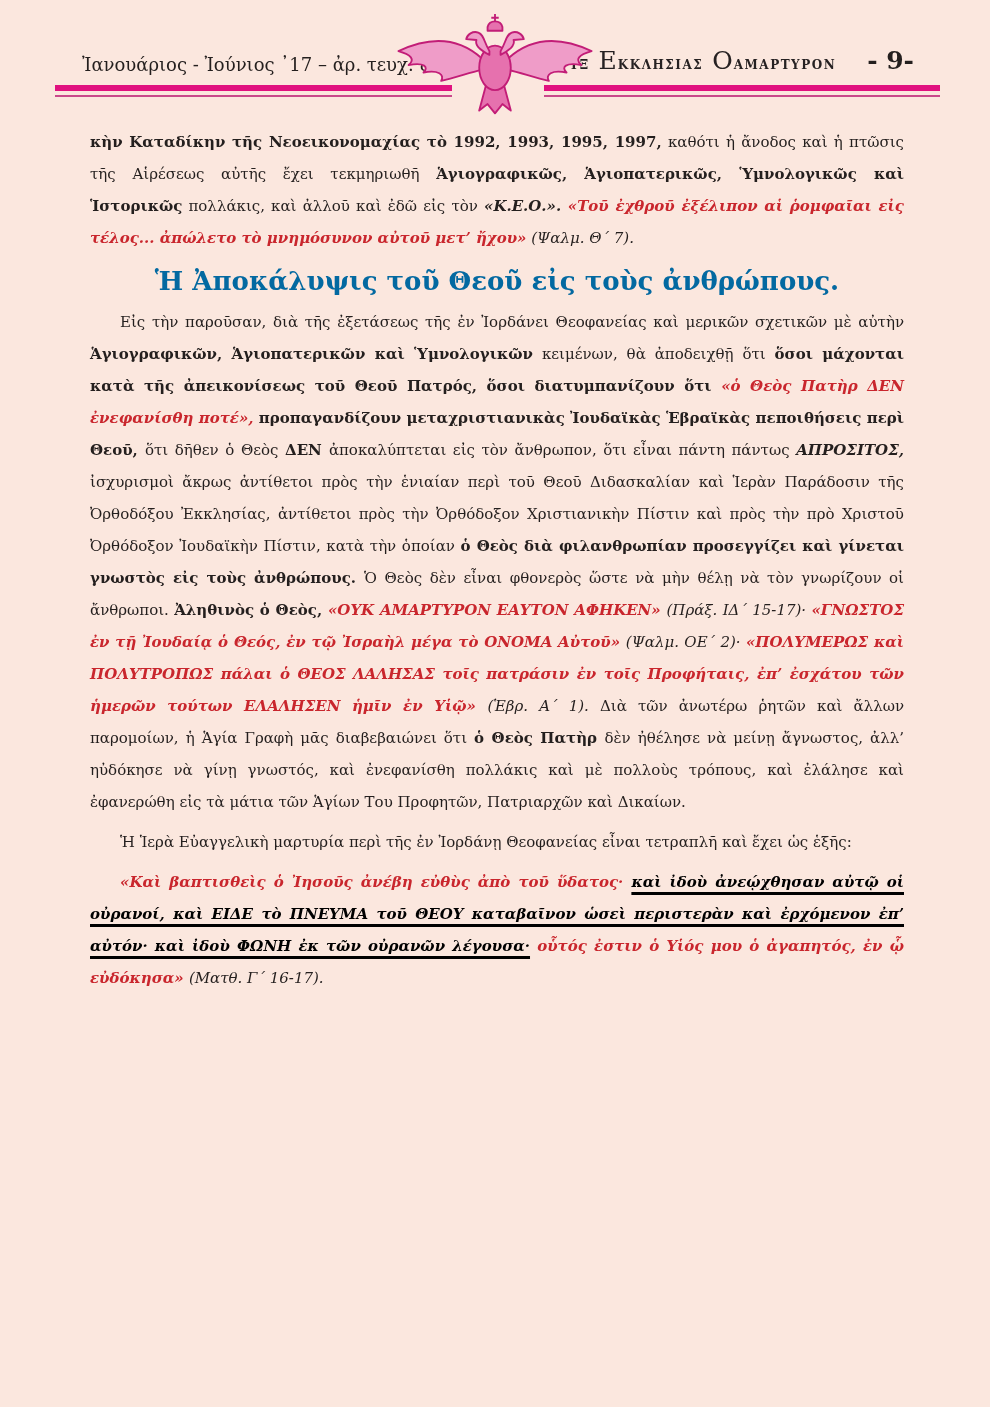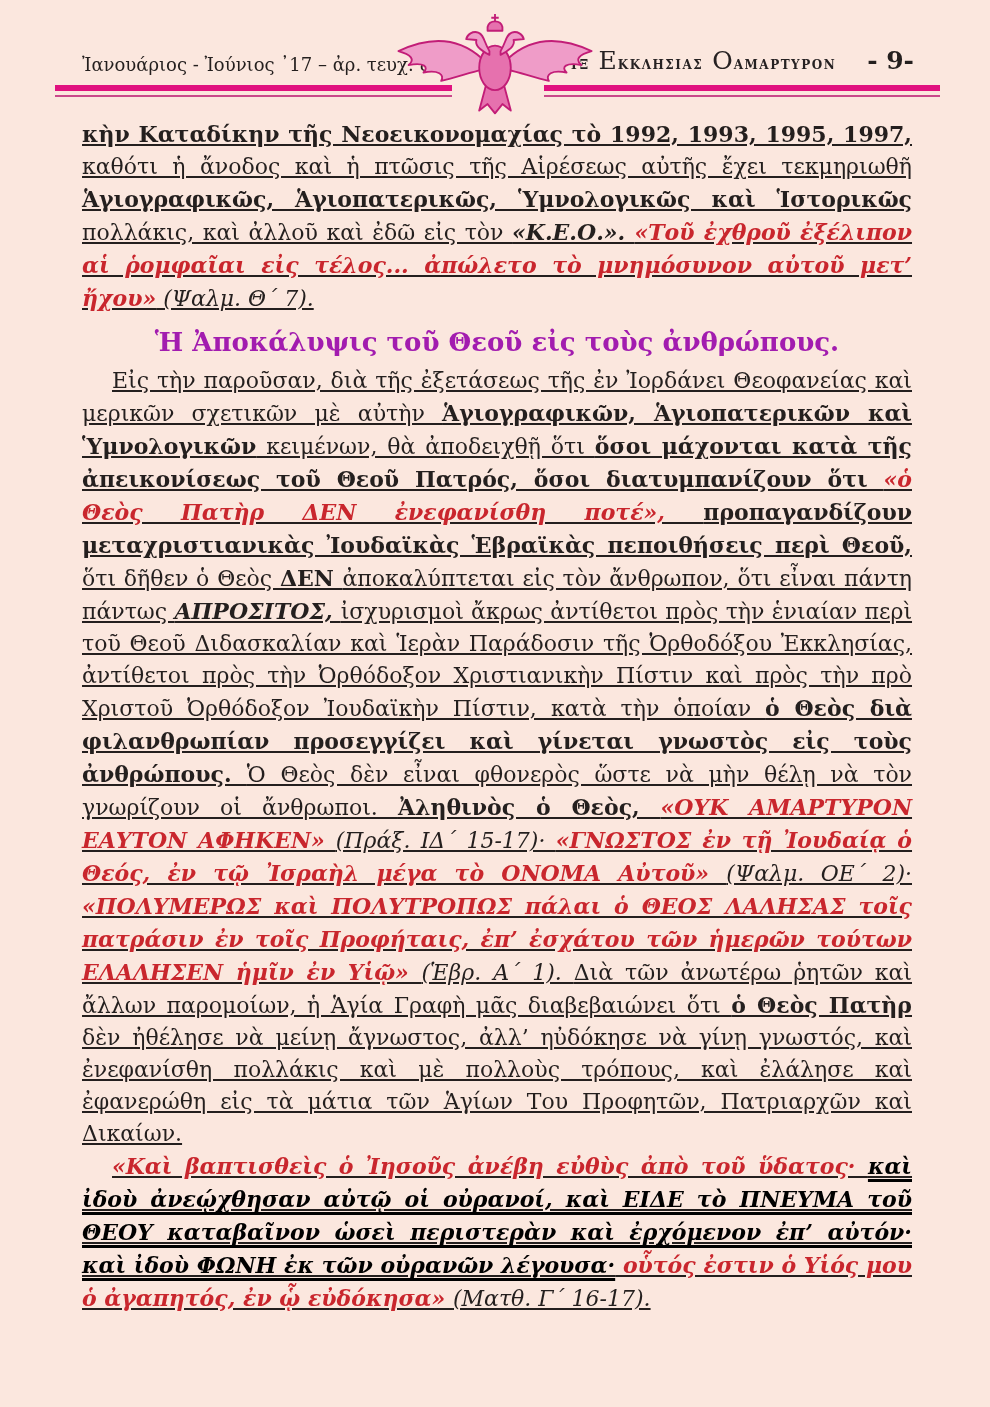--- a/index.html
+++ b/index.html
@@ -31,29 +31,28 @@
   .rule-seg.thin{height:2px;background:#c9498b;}
   .rule-gap{width:92px;}
   .rule-row.second{margin-top:4px;}
   .emblem{
     position:absolute;left:50%;top:14px;transform:translateX(-50%);
     z-index:3;
   }
   
   .article{padding:12px 78px 0 82px;}
   .para{
-    margin:0;font-size:22px;line-height:32px;
+    margin:8px;font-size:15px;line-height:32px;
     text-align:justify;
-    text-decoration:underline;
   }
   .para.indent{text-indent:30px;}
   .heading{
     margin:10px 0 6px 0;
     font-size:26px;line-height:34px;font-weight:bold;
-    text-align:center;color:#a21caf;
+    text-align:center;color:#0369a1;
   }
   .s-n{}
   .s-b{font-weight:bold;}
   .s-i{font-style:italic;}
   .s-bi{font-weight:bold;font-style:italic;}
   .s-rbi{font-weight:bold;font-style:italic;color:#c9262d;}
   .s-rbiu{
     font-weight:bold;font-style:italic;color:#000000;
     text-decoration:underline;
     text-decoration-thickness:3px;
@@ -105,16 +104,17 @@
         <path d="M102,14 C104,6 116,6 118,14 L118,18 L102,18 Z" fill="#e671ae"></path>
         <path d="M110,0 L110,8 M106,4 L114,4" fill="none"></path>
       </g>
     </svg>
   </div>
 
   <div class="article">
       <p class="para"><span class="s-b">κὴν Καταδίκην τῆς Νεοεικονομαχίας τὸ 1992, 1993, 1995, 1997,</span><span class="s-n"> καθότι ἡ ἄνοδος καὶ ἡ πτῶσις τῆς Αἱρέσεως αὐτῆς ἔχει τεκμηριωθῆ </span><span class="s-b">Ἁγιογραφικῶς, Ἁγιοπατερικῶς, Ὑμνολογικῶς καὶ Ἱστορικῶς</span><span class="s-n"> πολλάκις, καὶ ἀλλοῦ καὶ ἐδῶ εἰς τὸν </span><span class="s-bi">«Κ.Ε.Ο.». </span><span class="s-rbi">«Τοῦ ἐχθροῦ ἐξέλιπον αἱ ῥομφαῖαι εἰς τέλος... ἀπώλετο τὸ μνημόσυνον αὐτοῦ μετ’ ἤχου»</span><span class="s-i"> (Ψαλμ. Θ´ 7).</span></p>
       <h2 class="heading">Ἡ Ἀποκάλυψις τοῦ Θεοῦ εἰς τοὺς ἀνθρώπους.</h2>
       <p class="para indent"><span class="s-n">Εἰς τὴν παροῦσαν, διὰ τῆς ἐξετάσεως τῆς ἐν Ἰορδάνει Θεοφανείας καὶ μερικῶν σχετικῶν μὲ αὐτὴν </span><span class="s-b">Ἁγιογραφικῶν, Ἁγιοπατερικῶν καὶ Ὑμνολογικῶν</span><span class="s-n"> κειμένων, θὰ ἀποδειχθῇ ὅτι </span><span class="s-b">ὅσοι μάχονται κατὰ τῆς ἀπεικονίσεως τοῦ Θεοῦ Πατρός, ὅσοι διατυμπανίζουν ὅτι </span><span class="s-rbi">«ὁ Θεὸς Πατὴρ ΔΕΝ ἐνεφανίσθη ποτέ», </span><span class="s-b">προπαγανδίζουν μεταχριστιανικὰς Ἰουδαϊκὰς Ἑβραϊκὰς πεποιθήσεις περὶ Θεοῦ, </span><span class="s-n">ὅτι δῆθεν ὁ Θεὸς </span><span class="s-b">ΔΕΝ </span><span class="s-n">ἀποκαλύπτεται εἰς τὸν ἄνθρωπον, ὅτι εἶναι πάντη πάντως </span><span class="s-bi">ΑΠΡΟΣΙΤΟΣ, </span><span class="s-n">ἰσχυρισμοὶ ἄκρως ἀντίθετοι πρὸς τὴν ἑνιαίαν περὶ τοῦ Θεοῦ Διδασκαλίαν καὶ Ἱερὰν Παράδοσιν τῆς Ὀρθοδόξου Ἐκκλησίας, ἀντίθετοι πρὸς τὴν Ὀρθόδοξον Χριστιανικὴν Πίστιν καὶ πρὸς τὴν πρὸ Χριστοῦ Ὀρθόδοξον Ἰουδαϊκὴν Πίστιν, κατὰ τὴν ὁποίαν </span><span class="s-b">ὁ Θεὸς διὰ φιλανθρωπίαν προσεγγίζει καὶ γίνεται γνωστὸς εἰς τοὺς ἀνθρώπους. </span><span class="s-n">Ὁ Θεὸς δὲν εἶναι φθονερὸς ὥστε νὰ μὴν θέλῃ νὰ τὸν γνωρίζουν οἱ ἄνθρωποι. </span><span class="s-b">Ἀληθινὸς ὁ Θεὸς, </span><span class="s-rbi">«ΟΥΚ ΑΜΑΡΤΥΡΟΝ ΕΑΥΤΟΝ ΑΦΗΚΕΝ» </span><span class="s-i">(Πράξ. ΙΔ´ 15-17)· </span><span class="s-rbi">«ΓΝΩΣΤΟΣ ἐν τῇ Ἰουδαίᾳ ὁ Θεός, ἐν τῷ Ἰσραὴλ μέγα τὸ ΟΝΟΜΑ Αὐτοῦ» </span><span class="s-i">(Ψαλμ. ΟΕ´ 2)· </span><span class="s-rbi">«ΠΟΛΥΜΕΡΩΣ καὶ ΠΟΛΥΤΡΟΠΩΣ πάλαι ὁ ΘΕΟΣ ΛΑΛΗΣΑΣ τοῖς πατράσιν ἐν τοῖς Προφήταις, ἐπ’ ἐσχάτου τῶν ἡμερῶν τούτων ΕΛΑΛΗΣΕΝ ἡμῖν ἐν Υἱῷ» </span><span class="s-i">(Ἑβρ. Α´ 1). </span><span class="s-n">Διὰ τῶν ἀνωτέρω ῥητῶν καὶ ἄλλων παρομοίων, ἡ Ἁγία Γραφὴ μᾶς διαβεβαιώνει ὅτι </span><span class="s-b">ὁ Θεὸς Πατὴρ </span><span class="s-n">δὲν ἠθέλησε νὰ μείνῃ ἄγνωστος, ἀλλ’ ηὐδόκησε νὰ γίνῃ γνωστός, καὶ ἐνεφανίσθη πολλάκις καὶ μὲ πολλοὺς τρόπους, καὶ ἐλάλησε καὶ ἐφανερώθη εἰς τὰ μάτια τῶν Ἁγίων Του Προφητῶν, Πατριαρχῶν καὶ Δικαίων.</span></p>
+      <p class="para indent"><span class="s-n">Ἡ Ἱερὰ Εὐαγγελικὴ μαρτυρία περὶ τῆς ἐν Ἰορδάνῃ Θεοφανείας εἶναι τετραπλῆ καὶ ἔχει ὡς ἑξῆς:</span></p>
       <p class="para indent"><span class="s-rbi">«Καὶ βαπτισθεὶς ὁ Ἰησοῦς ἀνέβη εὐθὺς ἀπὸ τοῦ ὕδατος· </span><span class="s-rbiu">καὶ ἰδοὺ ἀνεῴχθησαν αὐτῷ οἱ οὐρανοί, καὶ ΕΙΔΕ τὸ ΠΝΕΥΜΑ τοῦ ΘΕΟΥ καταβαῖνον ὡσεὶ περιστερὰν καὶ ἐρχόμενον ἐπ’ αὐτόν· καὶ ἰδοὺ ΦΩΝΗ ἐκ τῶν οὐρανῶν λέγουσα·</span><span class="s-rbi"> οὗτός ἐστιν ὁ Υἱός μου ὁ ἀγαπητός, ἐν ᾧ εὐδόκησα» </span><span class="s-i">(Ματθ. Γ´ 16-17).</span></p>
     </div>
 
 </div>
 
 </body></html>

